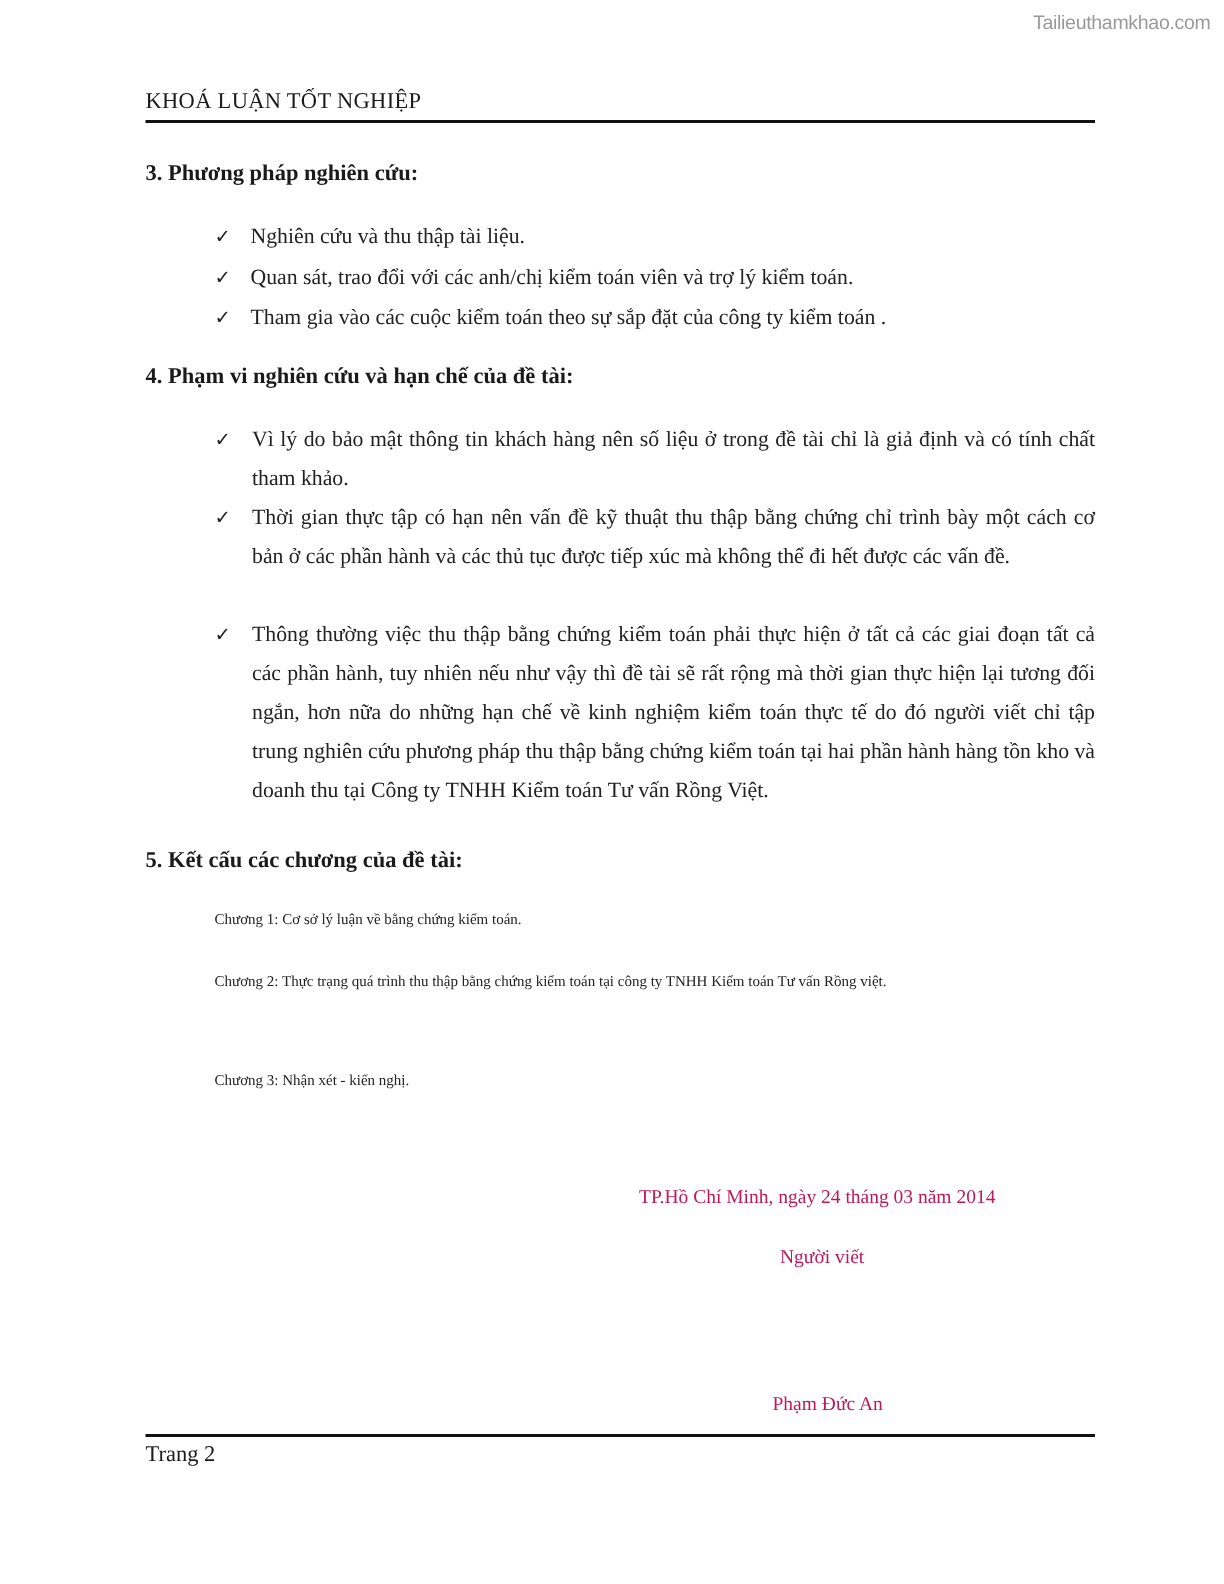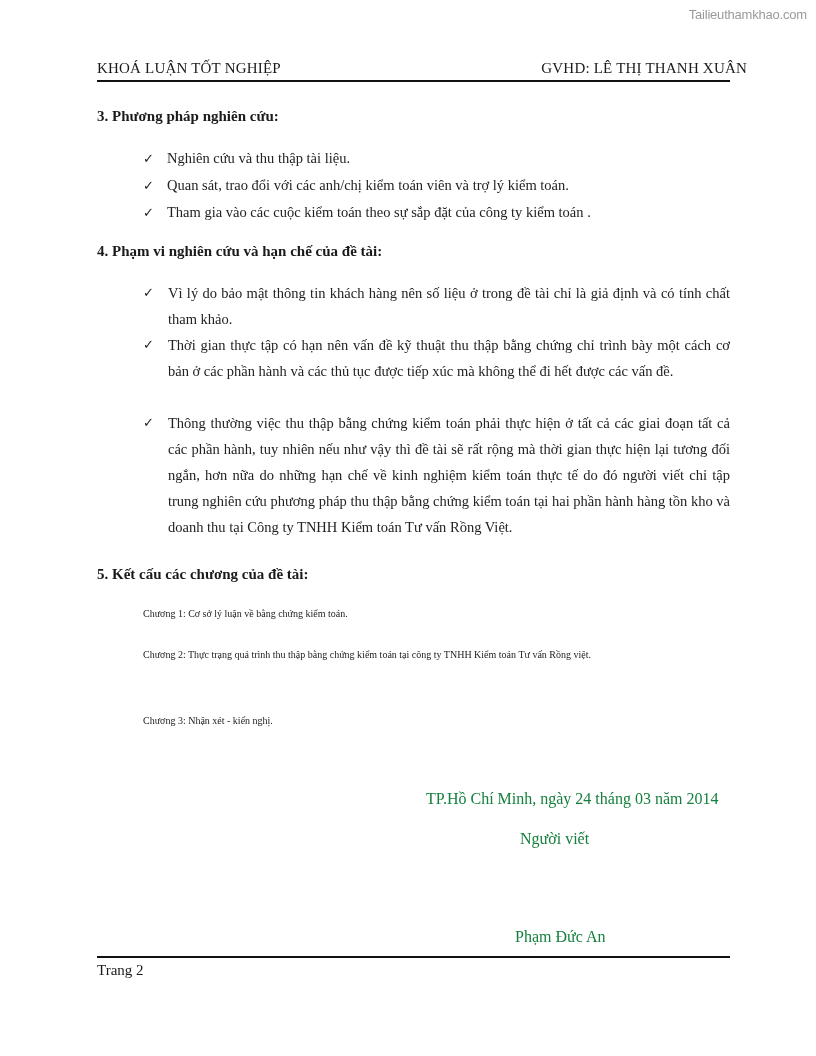--- a/index.html
+++ b/index.html
@@ -6,21 +6,21 @@
     body {
       width: 816px; height: 1056px; position: relative; overflow: hidden;
       font-family: "Liberation Serif", serif; color: #1a1a1a;
     }
     .watermark {
       position: absolute; top: 7px; right: 9px;
       font-family: "Liberation Sans", sans-serif; font-size: 13px; color: #9a9a9a;
       letter-spacing: -0.2px;
     }
     .header {
-      position: absolute; left: 97px; right: 69px; top: 60px;
+      position: absolute; left: 97px; right: 102px; top: 60px;
       display: flex; justify-content: space-between; align-items: flex-start;
       font-size: 15px; letter-spacing: 0.2px;
     }
     .rule {
       position: absolute; left: 97px; right: 86px; height: 2px; background: #111;
     }
     .rule.top { top: 80px; }
     .rule.bottom { top: 956px; }
     .section-title {
       position: absolute; left: 97px; font-weight: bold; font-size: 15px;
@@ -32,35 +32,34 @@
     .bullet .check { display: inline-block; width: 24px; font-size: 13px; }
     .para {
       position: absolute; left: 168px; right: 86px; font-size: 14.5px;
       line-height: 26px; text-align: justify; color: #222;
     }
     .para .first { position: absolute; left: -25px; top: 0; font-size: 13px; }
     .chapter {
       position: absolute; left: 143px; right: 86px; font-size: 10px;
       line-height: 26px; color: #222;
     }
-    .signoff { position: absolute; font-size: 16px; color: #15803d; }
+    .signoff { position: absolute; font-size: 13px; color: #be185d; }
     .footer {
       position: absolute; left: 97px; right: 86px; top: 962px;
       display: flex; justify-content: space-between; font-size: 15px;
     }
     .footer .left { font-weight: bold; letter-spacing: 0.3px; }
   </style>
 </head>
 <body>
 
 <div class="watermark">Tailieuthamkhao.com</div>
 
 <div class="header">
   <span>KHOÁ LUẬN TỐT NGHIỆP</span>
-  <span>GVHD: LÊ THỊ THANH XUÂN</span>
 </div>
 <div class="rule top"></div>
 
 <div class="section-title" style="top:108px;text-align:center;">3. Phương pháp nghiên cứu:</div>
 <div class="bullet" style="top:150px;">
   <span class="check">✓</span><span>Nghiên cứu và thu thập tài liệu.</span>
 </div>
 <div class="bullet" style="top:177px;">
   <span class="check">✓</span><span>Quan sát, trao đổi với các anh/chị kiểm toán viên và trợ lý kiểm toán.</span>
 </div>

